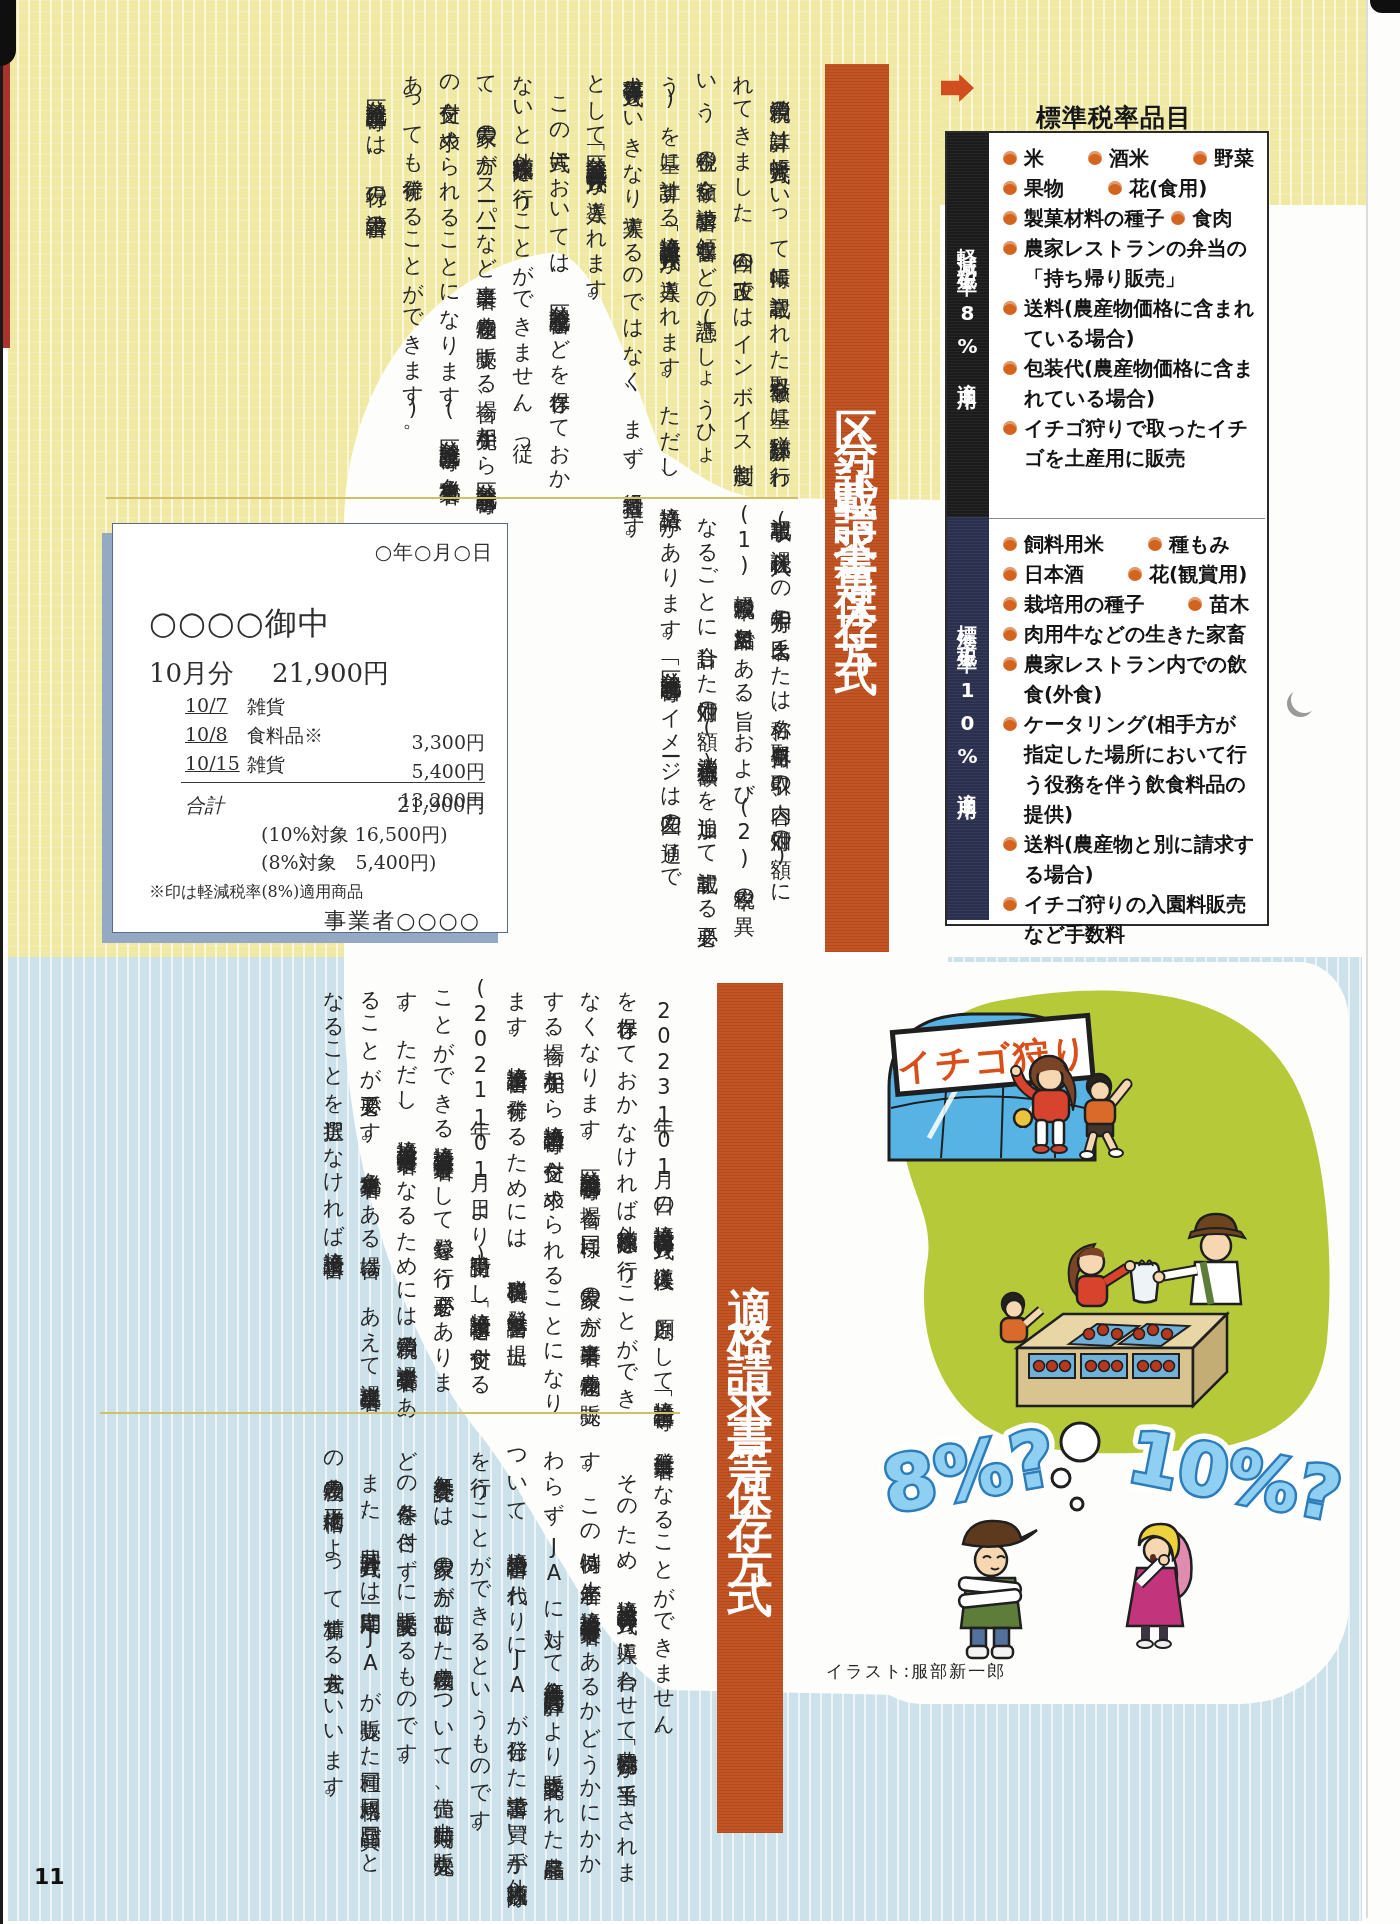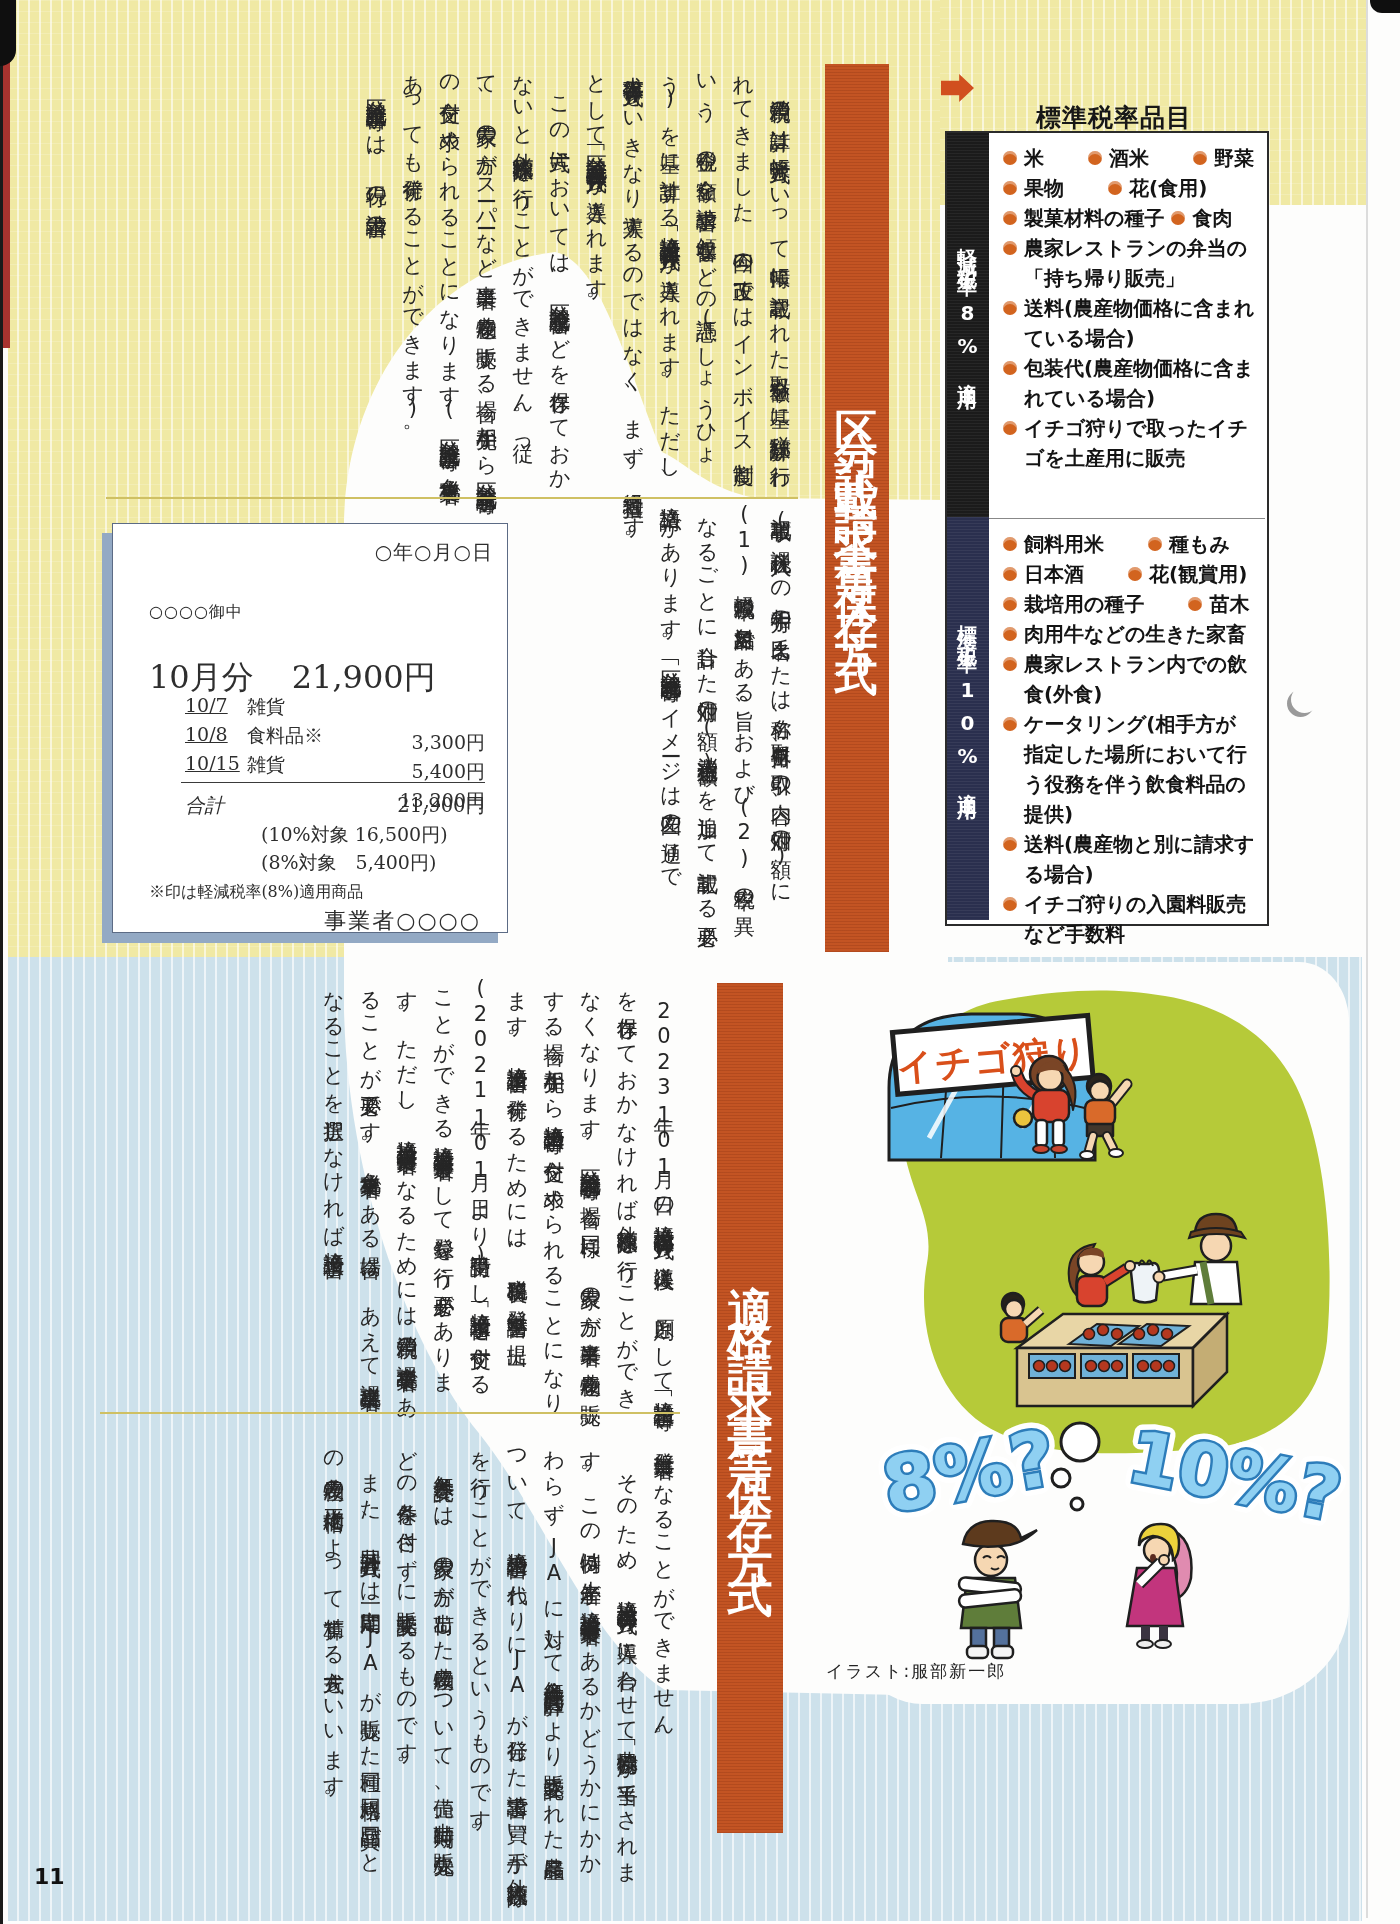--- a/index.html
+++ b/index.html
@@ -67,22 +67,22 @@
   .sep{height:2px;background:#cfc063;}
   .sep1{left:106px;top:497px;width:692px;}
   .sep2{left:100px;top:1412px;width:580px;}
   
   .invoice{left:112px;top:523px;width:394px;height:408px;background:#fff;border:1px solid #5c6b85;
            box-shadow:-10px 10px 0 #93a9c4;font-family:"DejaVu Serif",serif;color:#2e2e2e;}
   .invoice .abs{position:absolute;}
   .inv-date{right:14px;top:15px;font-size:20px;letter-spacing:1px;}
   .inv-title{left:0;right:0;top:22px;text-align:center;font-size:29px;font-weight:600;
              letter-spacing:12px;text-indent:12px;}
-  .inv-addr{left:36px;top:78px;font-size:16px;letter-spacing:1px;}
-  .inv-period{left:36px;top:132px;font-size:32px;display:flex;gap:38px;}
+  .inv-addr{left:36px;top:78px;font-size:32px;letter-spacing:1px;}
+  .inv-period{left:36px;top:132px;font-size:26px;display:flex;gap:38px;}
   .inv-rows{left:72px;top:170px;width:300px;font-size:19px;}
   .inv-row{display:flex;height:29px;}
   .inv-row .d{width:62px;text-decoration:underline;} .inv-row .i{width:110px;} .inv-row .a{flex:1;text-align:right;margin-top:36px;}
   .inv-rule{left:68px;top:258px;width:304px;height:1px;background:#3a3a3a;}
   .inv-total{left:72px;top:268px;width:300px;display:flex;font-size:19.5px;}
   .inv-total .t-label{width:170px;font-style:italic;} .inv-total .t-amt{flex:1;text-align:right;}
   .inv-sub{left:148px;font-size:19px;}
   .inv-note{left:36px;top:358px;font-size:16px;}
   .inv-issuer{right:26px;top:382px;font-size:22px;letter-spacing:2px;}
   

